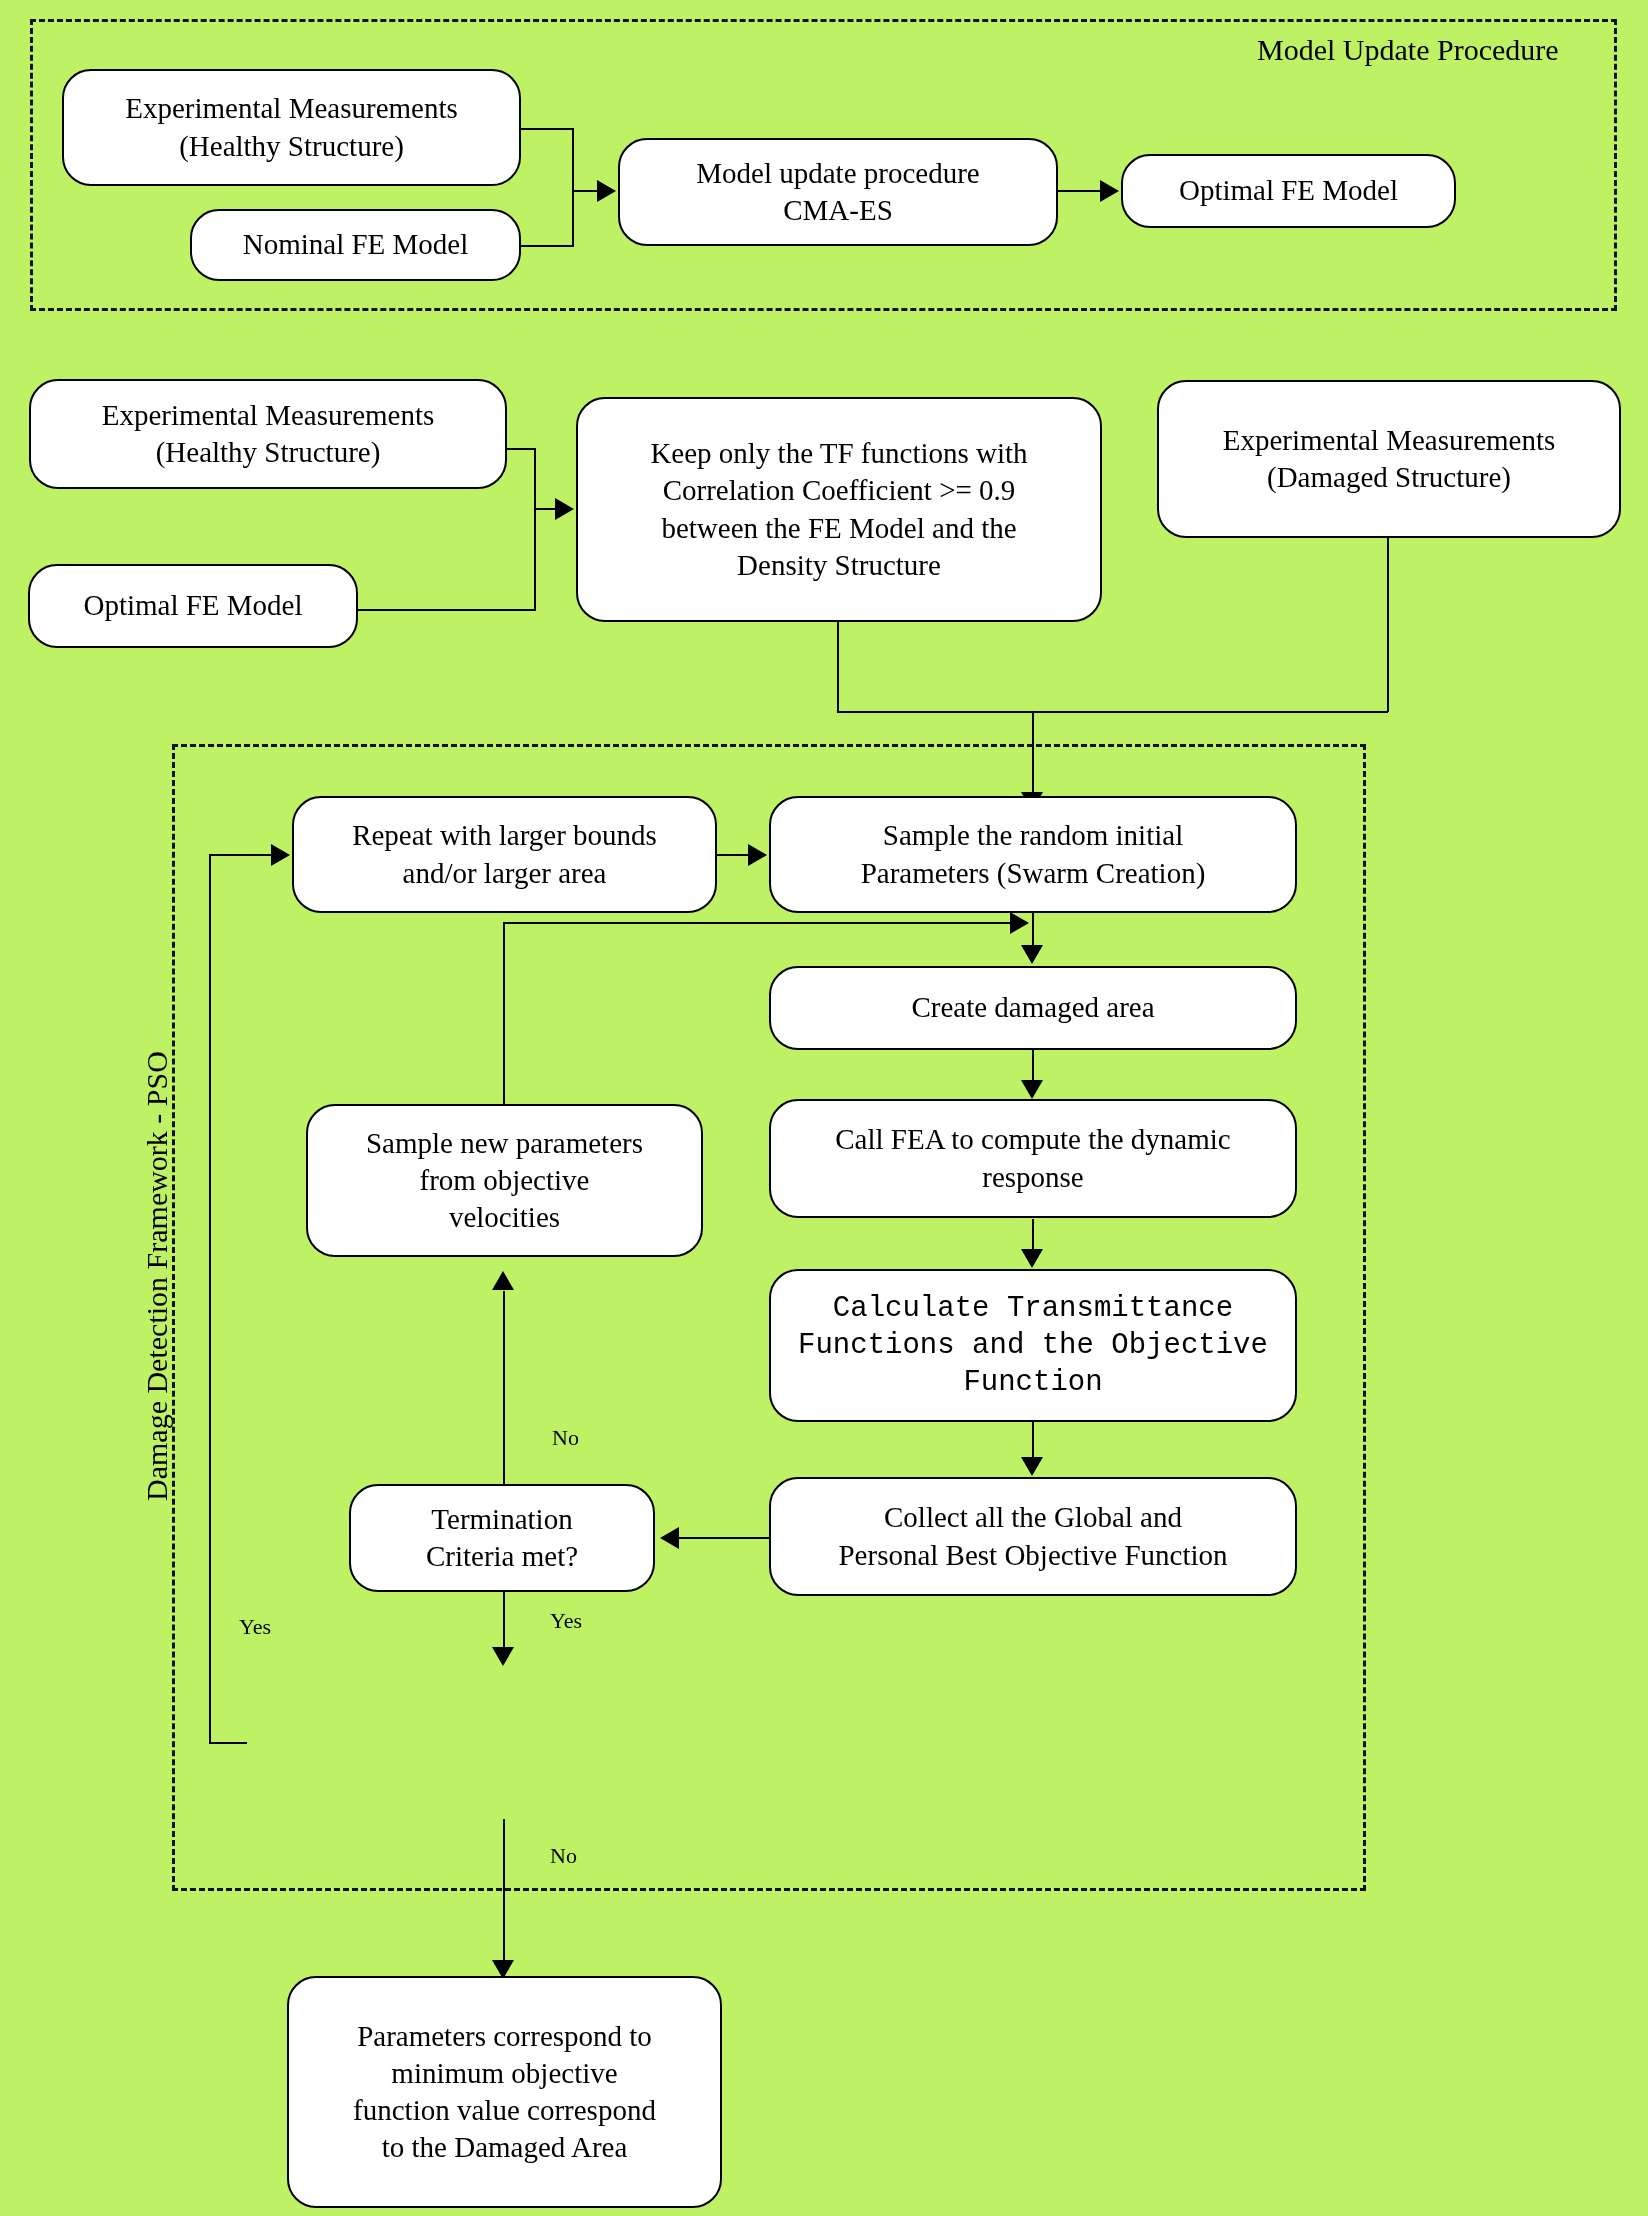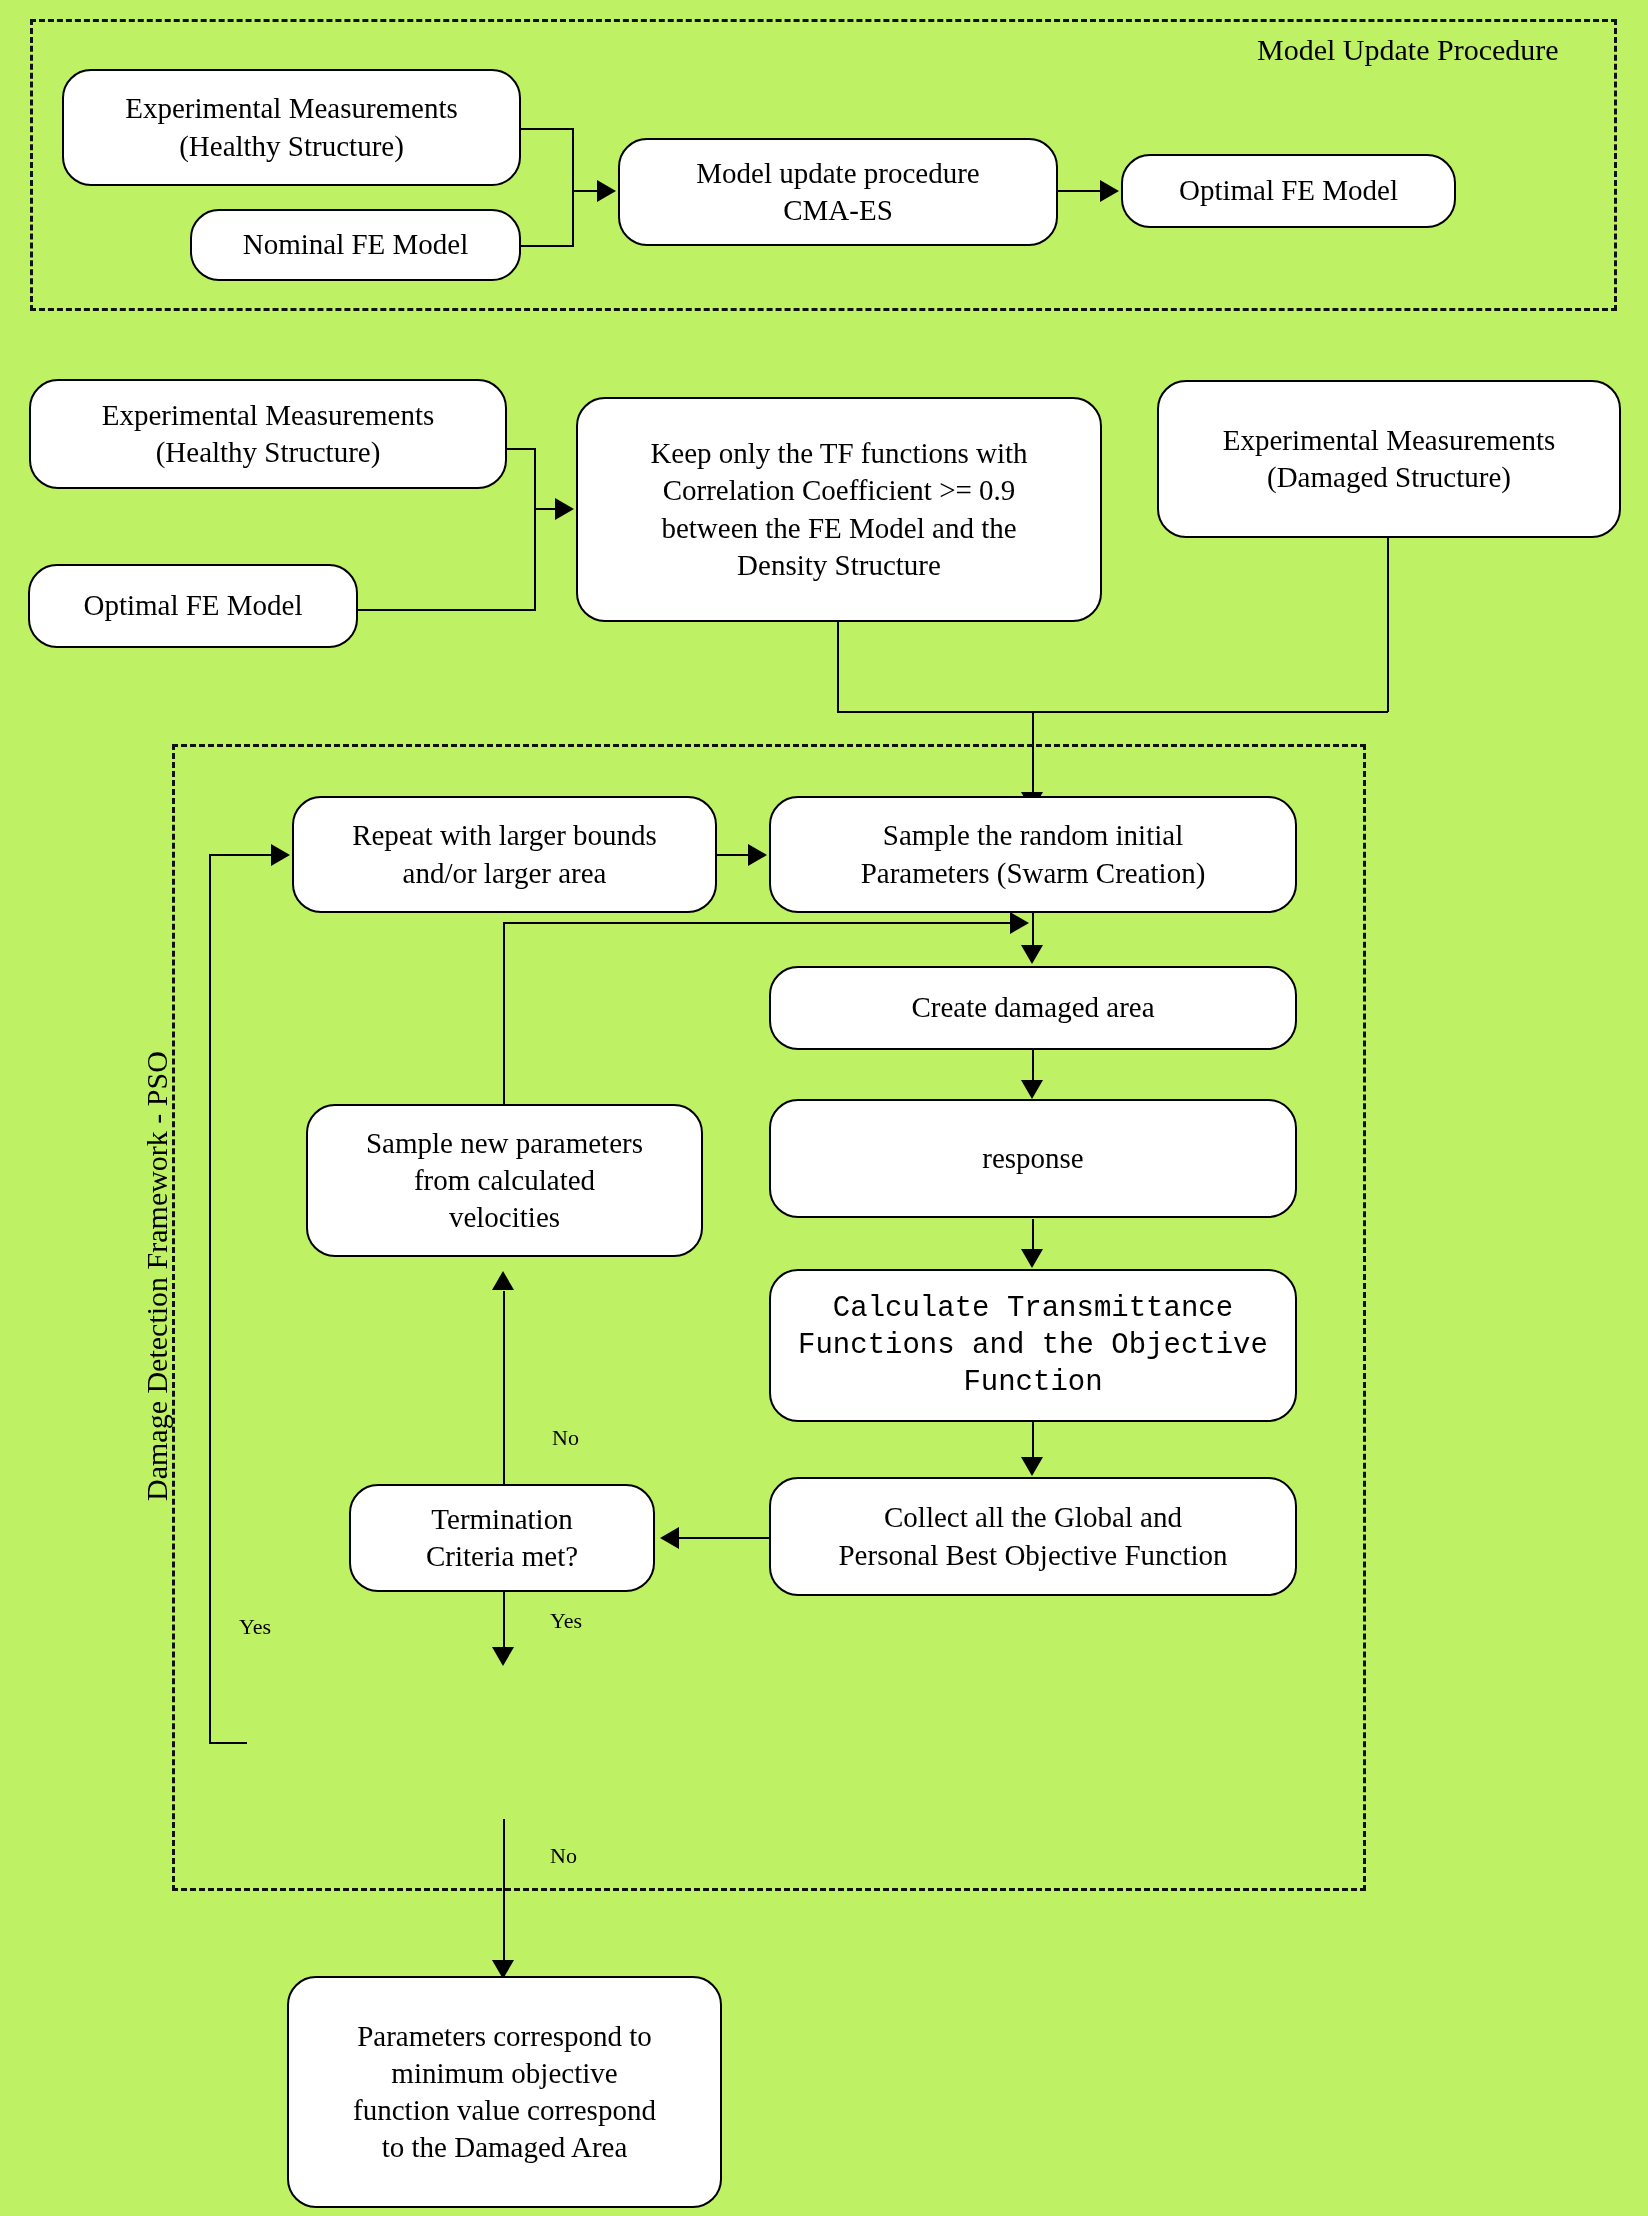--- a/index.html
+++ b/index.html
@@ -204,20 +204,21 @@
 
   <div class="node" style="left:769px; top:966px; width:528px; height:84px;">
     <span>Create damaged area</span>
   </div>
 
   <div class="ln-v" style="left:1032px; top:913px; height:32.5px;"></div>
   <div class="arrow down" style="left:1021px; top:945px;"></div>
 
   <div class="node" style="left:769px; top:1099px; width:528px; height:119px;">
     <span>
+      <span>Call FEA to compute the dynamic</span>
       <span>response</span>
     </span>
   </div>
 
   <div class="ln-v" style="left:1032px; top:1049px; height:31px;"></div>
   <div class="arrow down" style="left:1021px; top:1080px;"></div>
 
   <div class="node" style="left:769px; top:1269px; width:528px; height:153px;font-family:Liberation Mono, monospace;">
     <span>
       <span>Calculate Transmittance</span>
@@ -245,21 +246,21 @@
       <span>Criteria met?</span>
     </span>
   </div>
 
   <div class="ln-h" style="left:679px; top:1537px; width:90px;"></div>
   <div class="arrow left" style="left:660px; top:1527px;"></div>
 
   <div class="node" style="left:306px; top:1104px; width:397px; height:153px;">
     <span>
       <span>Sample new parameters</span>
-      <span>from calculated</span>
+      <span>from objective</span>
       <span>velocities</span>
     </span>
   </div>
 
   <div class="ln-v" style="left:503px; top:1291px; height:195px;"></div>
   <div class="arrow up" style="left:492px; top:1271px;"></div>
   <div class="edge-label" style="left:552px; top:1427px;">No</div>
 
   <div class="ln-v" style="left:503px; top:922px; height:183px;"></div>
   <div class="ln-h" style="left:503px; top:922px; width:507px;"></div>

